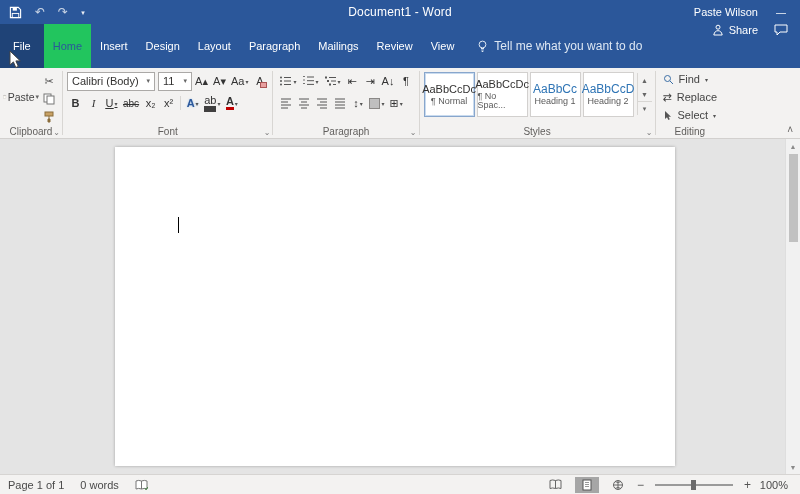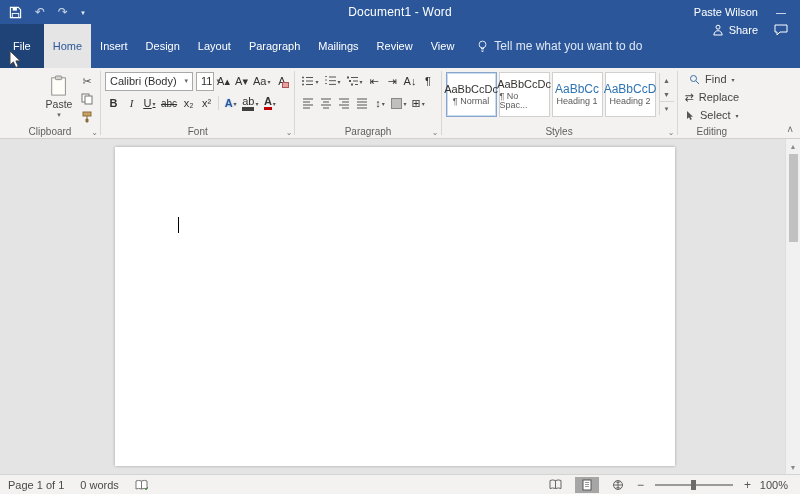--- a/index.html
+++ b/index.html
@@ -14,77 +14,77 @@
   .qat-btn.dim { opacity:.75; }
   .qat-caret { font-size:7px; opacity:.9; }
   .win-title { position:absolute; left:0; right:0; text-align:center; font-size:12px; letter-spacing:.2px; }
   .tb-right { margin-left:auto; display:flex; align-items:center; gap:18px; padding-right:14px; z-index:2; font-size:11px; }
   .min-glyph { font-size:10px; opacity:.95; }
 
   
   .tabrow { flex:0 0 20px; background:#2b579a; display:flex; align-items:stretch; color:#fff; position:relative; }
   .tab { padding:0 9px; display:flex; align-items:center; font-size:11px; cursor:default; white-space:nowrap; }
   .tab.file { background:#1f4377; padding:16px 13px; }
-  .tab.active { background:#e5e5e5; color:#2b579a; }
+  .tab.active { background:#22c55e; color:#2b579a; }
   .tellme { display:flex; align-items:center; gap:6px; margin-left:14px; color:#dde7f3; font-size:12px; }
   .tabrow-right { margin-left:auto; display:flex; align-items:flex-start; gap:16px; padding-right:12px; }
   .share-btn { display:flex; align-items:center; gap:5px; font-size:11px; }
 
   
   .mouse-cursor { position:absolute; left:9px; top:26px; z-index:99; pointer-events:none; }
 
   
   .ribbon { flex:0 0 66px; background:#f3f2f1; border-bottom:1px solid #d2d0ce; display:flex; position:relative; }
   .group { display:flex; flex-direction:column; position:relative; padding:2px 3px 0; }
   .group-body { flex:1; display:flex; }
   .group-label { height:14px; display:flex; align-items:center; justify-content:center; font-size:10px; color:#605e5c; }
   .launcher { position:absolute; right:2px; bottom:1px; font-size:8px; line-height:1; color:#7a7a7a; cursor:default; }
   .vsep { width:1px; background:#d8d6d3; margin:3px 0; }
 
   
-  .paste-btn { width:36px; display:flex; flex-direction:column; align-items:center; justify-content:center; color:#444; font-size:10.5px; gap:1px;margin-left:38px; }
+  .paste-btn { width:36px; display:flex; flex-direction:row; align-items:center; justify-content:center; color:#444; font-size:10.5px; gap:1px; }
   .paste-btn .dd { font-size:7px; color:#666; }
   .clip-col { display:flex; flex-direction:column; justify-content:flex-start; gap:4px; padding:4px 2px 0; }
   .mini-btn { width:16px; height:14px; display:flex; align-items:center; justify-content:center; font-size:11px; color:#555; }
 
   
   .stack { display:flex; flex-direction:column; }
   .r-row { display:flex; align-items:center; height:22px; gap:1px; padding:0 1px; }
   .rbtn { min-width:17px; height:19px; display:flex; align-items:center; justify-content:center; font-size:11px; color:#333; padding:0 2px; white-space:nowrap; }
   .rbtn .dd { font-size:6px; color:#555; margin-left:1px; }
   .combo { background:#fff; border:1px solid #aba9a7; height:19px; display:flex; align-items:center; justify-content:space-between; padding:0 4px; font-size:11px; color:#323130; }
   .combo .dd { font-size:7px; color:#666; margin-left:4px; }
   .fname { width:88px; }
-  .fsize { width:18px; margin-left:2px; }
+  .fsize { width:34px; margin-left:2px; }
   .b { font-weight:bold; }
   .i { font-style:italic; font-family:"Liberation Serif",serif; }
   .u { text-decoration:underline; }
   .strike { text-decoration:line-through; font-size:10px; }
   .fx { color:#2b579a; text-shadow:0 0 2px #9dc3e6; font-weight:bold; }
-  .hl { border-bottom:4px solid #404040; line-height:1; }
+  .hl { border-bottom:6px solid #404040; line-height:1; }
   .fc { border-bottom:3px solid #c00000; line-height:1; font-weight:bold; }
   .clearfmt { position:relative; }
   .clearfmt::after { content:""; width:5px; height:4px; background:#e8a0a0; border:1px solid #a55; position:absolute; right:1px; bottom:3px; }
   .tiny-sep { width:1px; height:14px; background:#d8d6d3; margin:0 2px; }
   .swatch { width:11px; height:11px; background:#bfbfbf; border:1px solid #8a8886; }
 
   
   .styles-body { display:flex; align-items:flex-start; padding-top:1px; }
   .style-card { width:51px; height:45px; background:#fff; border:1px solid #d2d0ce; margin:1px; display:flex; flex-direction:column; align-items:center; justify-content:center; gap:2px; cursor:default; }
   .style-card.selected { border:1px solid #88a6cc; box-shadow:inset 0 0 0 1px #c9dbef; }
   .style-preview { font-size:11px; color:#323130; line-height:1; }
   .style-name { font-size:9px; color:#5a5a5a; line-height:1; }
   .s-sub .style-preview { font-weight:bold; font-size:13px; }
   .s-h1 .style-preview, .s-h2 .style-preview { color:#2e74b5; font-size:12px; }
   .gallery-col { display:flex; flex-direction:column; margin-left:2px; margin-top:2px; border-left:1px solid #d8d6d3; }
   .gal-btn { width:14px; height:14px; display:flex; align-items:center; justify-content:center; font-size:7px; color:#666; }
   .gal-more { border-top:1px solid #d8d6d3; }
 
   
-  .edit-col { display:flex; flex-direction:column; justify-content:center; gap:3px; padding:0 4px;align-items:center; }
+  .edit-col { display:flex; flex-direction:column; justify-content:center; gap:3px; padding:0 4px; }
   .edit-row { display:flex; align-items:center; gap:5px; font-size:11px; color:#444; height:15px; white-space:nowrap; }
   .edit-row .dd { font-size:6px; color:#555; }
   .collapse-btn { position:absolute; right:7px; bottom:3px; font-size:10px; color:#605e5c; }
 
   
   .docarea { flex:1 1 auto; background:#e4e4e4; position:relative; overflow:hidden; }
   .page { position:absolute; left:115px; top:8px; width:560px; bottom:8px; background:#fff; box-shadow:0 0 3px rgba(0,0,0,.28); }
   .text-caret { position:absolute; left:63px; top:70px; width:1px; height:16px; background:#000; animation:blink 1.1s steps(1) infinite; }
   @keyframes blink { 50% { opacity:0; } }
   .scrollbar { position:absolute; right:0; top:0; bottom:0; width:15px; background:#f1f1f1; border-left:1px solid #dedede; display:flex; flex-direction:column; align-items:center; }

